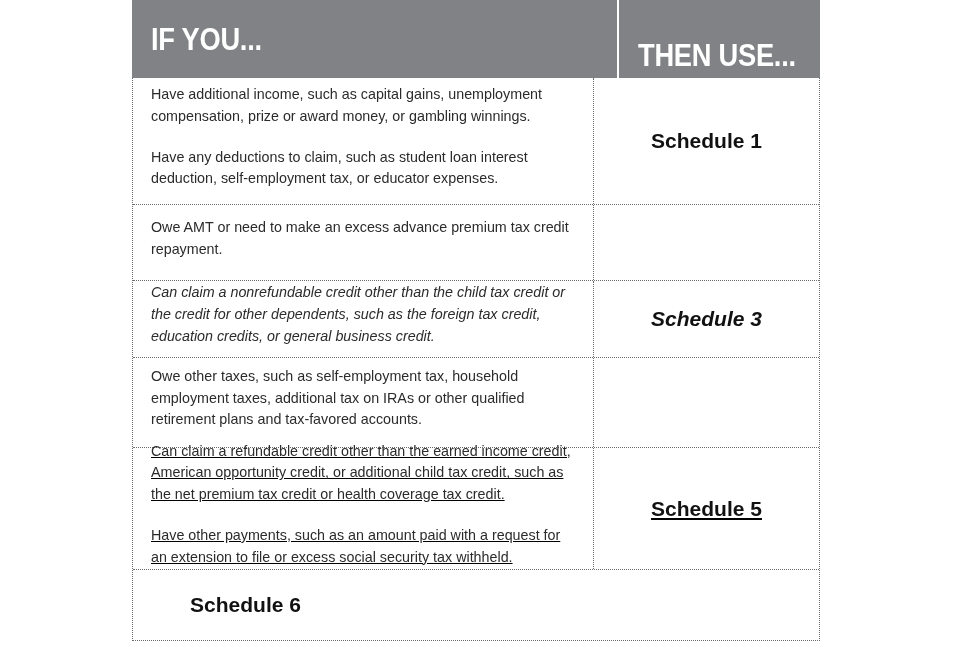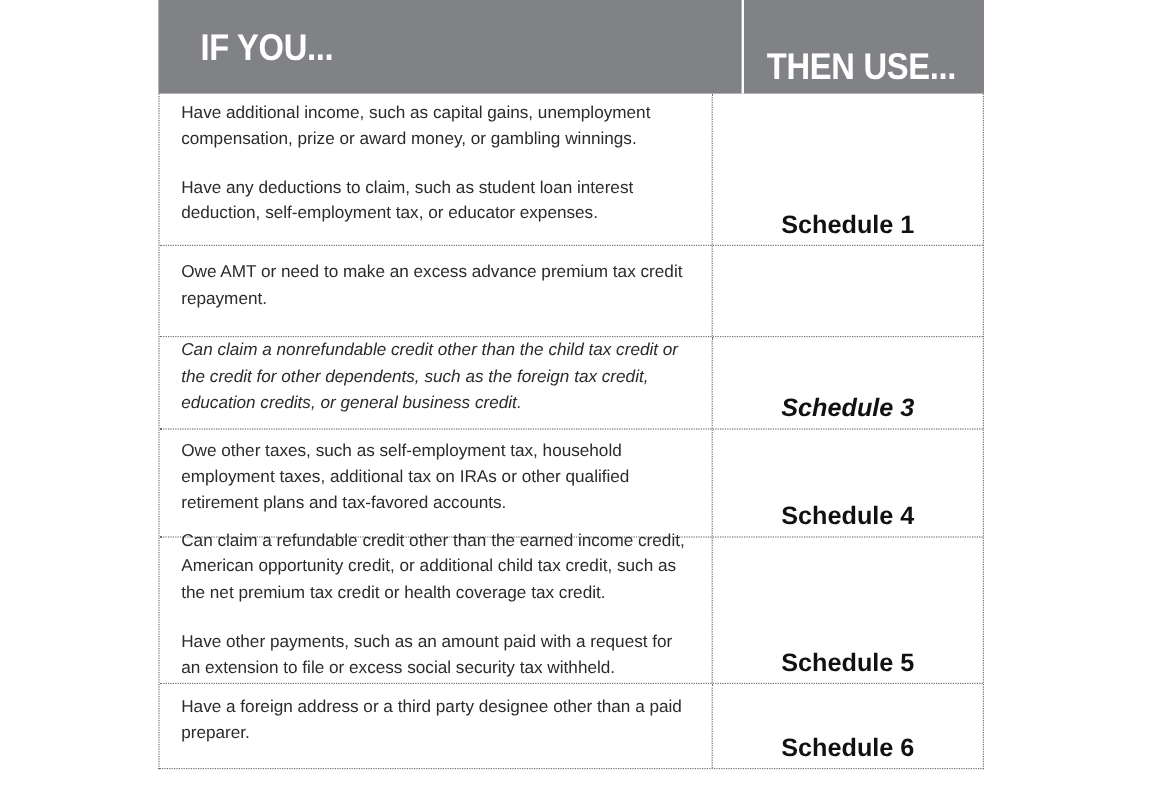--- a/index.html
+++ b/index.html
@@ -29,21 +29,21 @@
     height: 78px;
     background: #808285;
   }
   .th {
     display: flex;
     align-items: center;
     box-sizing: border-box;
   }
   .th-if {
     width: 554px;
-    padding-left: 35px;
+    padding-left: 19px;
     border-right: 2px solid #ffffff;
   }
   .th-then {
     width: 227px;
     padding-left: 19px;
     justify-content: flex-start;
     margin-top: 32px;
   }
   .th-text {
     color: #ffffff;
@@ -78,23 +78,23 @@
     padding: 6px 22px 14px 18px;
     border-right: 1px dotted #6d6e71;
     display: flex;
     flex-direction: column;
     justify-content: center;
   }
   .cell-then {
     width: 225px;
     box-sizing: border-box;
     display: flex;
-    align-items: flex-end;
+    align-items: center;
     justify-content: center;
-    padding: 4px 12px;
+    padding: 14px 12px;
   }
 
   .cond-p {
     margin: 0;
     color: #2b2b2b;
     font-size: 14.3px;
     line-height: 1.52;
   }
   .cond-p + .cond-p {
     margin-top: 19px;
@@ -106,21 +106,21 @@
     font-size: 21px;
     line-height: 1.2;
     white-space: nowrap;
   }
 
   
   .row-h1 { height: 127px; }
   .row-h2 { height: 76px; }
   .row-h3 { height: 77px; font-style: italic; }
   .row-h4 { height: 90px; }
-  .row-h5 { height: 122px; }
+  .row-h5 { height: 122px; text-decoration: underline; }
   .row-h6 { height: 70px; }
 </style>
 </head>
 <body>
 
 <div class="table-wrap">
 
   <div class="table-header">
     <div class="th th-if">
       <span class="th-text">IF YOU...</span>
@@ -154,38 +154,32 @@
       </div>
       <div class="cell-then">
         <span class="schedule-label">Schedule 3</span>
       </div>
     </div>
 
     <div class="row row-h4">
       <div class="cell-if">
         <p class="cond-p">Owe other taxes, such as self-employment tax, household employment taxes, additional tax on IRAs or other qualified retirement plans and tax-favored accounts.</p>
       </div>
-      <div class="cell-then">
-        <span class="schedule-label">Schedule 4</span>
-      </div>
     </div>
 
     <div class="row row-h5">
       <div class="cell-if">
         <p class="cond-p">Can claim a refundable credit other than the earned income credit, American opportunity credit, or additional child tax credit, such as the net premium tax credit or health coverage tax credit.</p>
         <p class="cond-p">Have other payments, such as an amount paid with a request for an extension to file or excess social security tax withheld.</p>
       </div>
       <div class="cell-then">
         <span class="schedule-label">Schedule 5</span>
       </div>
     </div>
 
     <div class="row row-h6">
-      <div class="cell-if">
-        <p class="cond-p">Have a foreign address or a third party designee other than a paid preparer.</p>
-      </div>
       <div class="cell-then">
         <span class="schedule-label">Schedule 6</span>
       </div>
     </div>
 
   </div>
 </div>
 
 </body></html>

